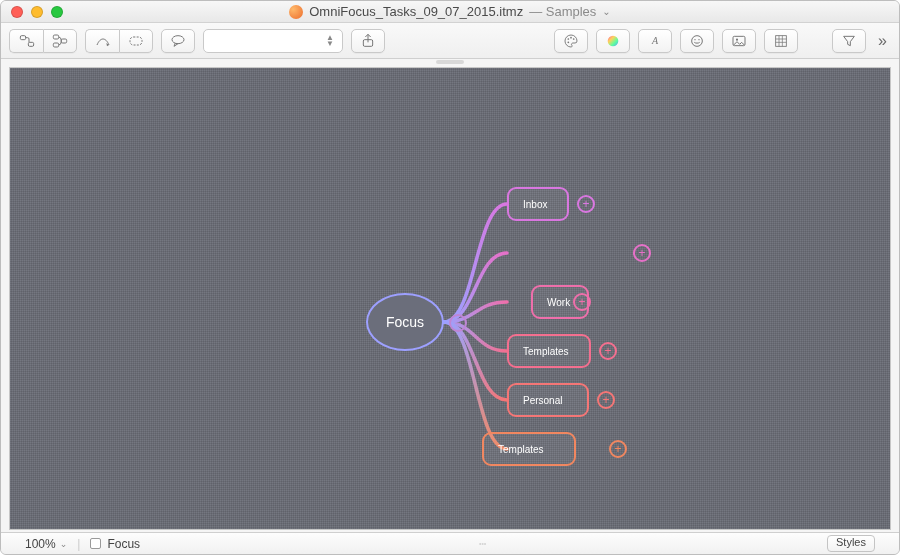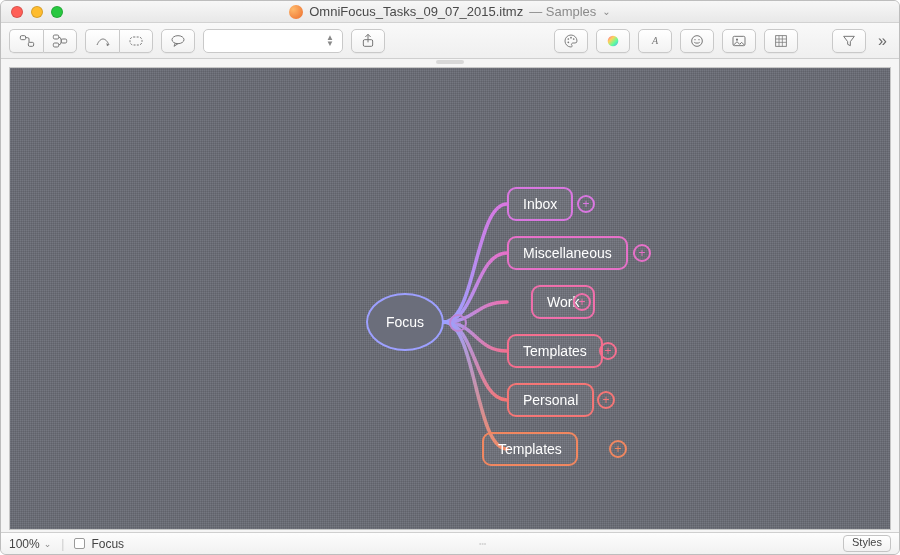--- a/index.html
+++ b/index.html
@@ -33,24 +33,24 @@
   .canvaswrap .handle { position: absolute; left: 50%; top: 1px; width: 28px; height: 4px; border-radius: 2px; background: #d8d8d8; transform: translateX(-50%); }
   .canvas { position: absolute; left: 8px; right: 8px; top: 8px; bottom: 2px; background-color: #6a6c75; border: 1px solid #c7c7c7; overflow: hidden; }
   
   .canvas::before { content: ""; position: absolute; inset: 0; background:
       repeating-linear-gradient(0deg, rgba(255,255,255,0.05) 0 1px, rgba(0,0,0,0.05) 1px 2px),
       repeating-linear-gradient(90deg, rgba(255,255,255,0.05) 0 1px, rgba(0,0,0,0.05) 1px 2px);
       mix-blend-mode: overlay; }
   .mindmap { position: absolute; inset: 0; }
   .mindmap svg { position: absolute; inset: 0; width: 100%; height: 100%; }
   .central { position: absolute; width: 78px; height: 58px; border-radius: 50%; background: #6b6e7b; border: 2px solid #9da0ff; color: #fff; display: flex; align-items: center; justify-content: center; font-size: 14px; }
-  .node { position: absolute; height: 34px; border-radius: 9px; background: rgba(255,255,255,0.04); display: flex; align-items: center; padding: 0 14px; color: #fff; font-size: 14px; border: 2px solid; }
+  .node { position: absolute; height: 34px; border-radius: 9px; background: rgba(255,255,255,0.04); display: flex; align-items: center; padding: 0 14px; color: #fff; font-size: 10px; border: 2px solid; }
   .toggle { position: absolute; width: 18px; height: 18px; border-radius: 50%; border: 2px solid; background: transparent; display: flex; align-items: center; justify-content: center; font-size: 12px; line-height: 1; }
   
-  .status { height: 22px; background: linear-gradient(#fdfdfd,#f1f1f1); border-top: 1px solid #cfcfcf; display: flex; align-items: center; padding: 0 8px; gap: 10px; font-size: 12px; color: #444; }
+  .status { height: 22px; background: linear-gradient(#fdfdfd,#f1f1f1); border-top: 1px solid #cfcfcf; display: flex; align-items: center; padding: 0 24px; gap: 10px; font-size: 12px; color: #444; }
   .status .zoom { display: inline-flex; align-items: center; gap: 4px; }
   .status .zoom .chev { font-size: 9px; color: #888; }
   .status .bc { display: inline-flex; align-items: center; gap: 6px; }
   .status .bc .box { width: 11px; height: 11px; border: 1px solid #9a9a9a; border-radius: 2px; background: #fff; }
   .status .mid { flex: 1; text-align: center; color: #bbb; letter-spacing: 2px; }
   .status .stylesbtn { height: 17px; padding: 0 8px; font-size: 11px; border: 1px solid #c4c4c4; border-radius: 4px; background: linear-gradient(#ffffff,#f2f2f2); color: #444; }
 </style>
 </head>
 <body>
 
@@ -218,23 +218,20 @@
             <path d="M 434 254 C 465.5 254, 465.5 381, 497 381" fill="none" stroke="url(#lg5)" stroke-width="3.5" stroke-linecap="round"></path>
           </svg>
       <div class="central" style="left: 356px; top: 225px; border-color: rgb(157, 160, 255);">
             <span>Focus</span>
           </div>
           <div class="toggle" style="left: 439px; top: 246px; border-color: rgb(191, 134, 213); color: rgb(191, 134, 213);">−</div>
           <div class="node" style="left: 497px; top: 119px; min-width: 62px; border-color: rgb(217, 119, 224);">
             <span>Inbox</span>
           </div>
           <div class="toggle" style="left: 567px; top: 127px; border-color: rgb(217, 119, 224); color: rgb(217, 119, 224);">+</div>
-          <div class="node" style="left: 497px; top: 168px; min-width: 118px; border-color: rgb(230, 113, 201);">
-            <span>Miscellaneous</span>
-          </div>
           <div class="toggle" style="left: 623px; top: 176px; border-color: rgb(230, 113, 201); color: rgb(230, 113, 201);">+</div>
           <div class="node" style="left: 521px; top: 217px; min-width: 58px; border-color: rgb(239, 111, 171);">
             <span>Work</span>
           </div>
           <div class="toggle" style="left: 563px; top: 225px; border-color: rgb(239, 111, 171); color: rgb(239, 111, 171);">+</div>
           <div class="node" style="left: 497px; top: 266px; min-width: 84px; border-color: rgb(244, 111, 143);">
             <span>Templates</span>
           </div>
           <div class="toggle" style="left: 589px; top: 274px; border-color: rgb(244, 111, 143); color: rgb(244, 111, 143);">+</div>
           <div class="node" style="left: 497px; top: 315px; min-width: 82px; border-color: rgb(245, 118, 118);">

